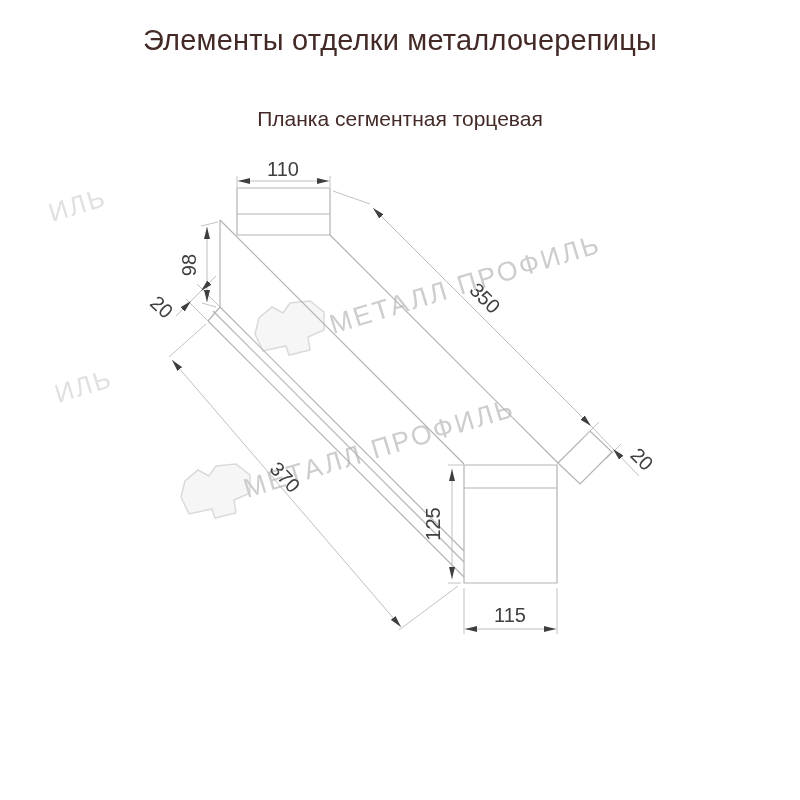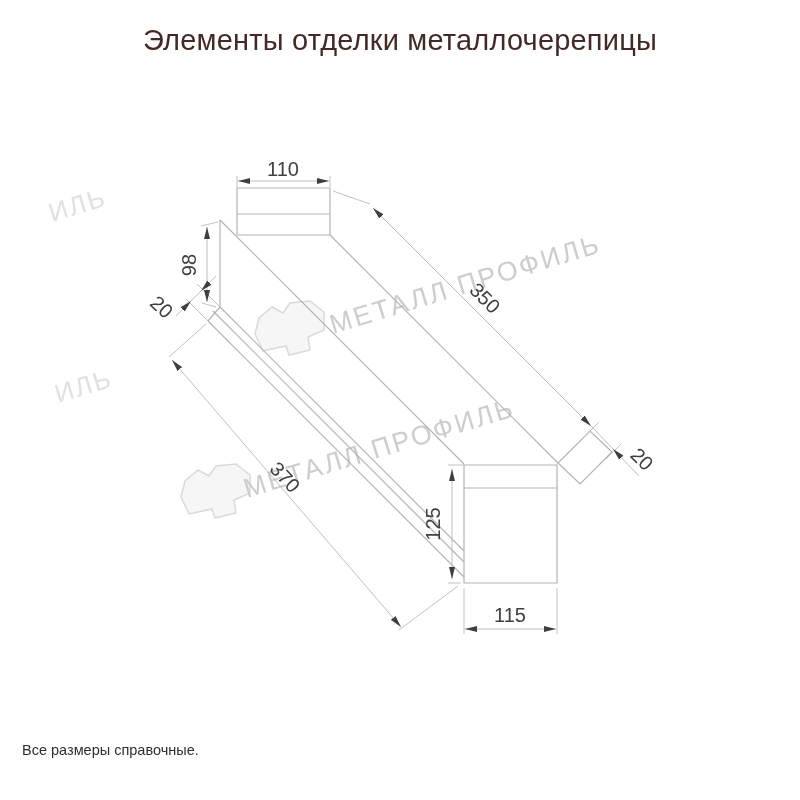--- a/index.html
+++ b/index.html
@@ -25,20 +25,21 @@
   .wmfrag{font-size:26px;fill:#d6d6d6;letter-spacing:2px;}
 </style>
 </head>
 <body>
 
 <div class="canvas">
 
   <div class="title">Элементы отделки металлочерепицы</div>
 
   <div class="subtitle">
+    <div>Планка сегментная торцевая</div>
   </div>
 
   <svg width="800" height="800" viewBox="0 0 800 800">
     <defs>
       <marker id="arr" markerUnits="userSpaceOnUse" markerWidth="12" markerHeight="6" refX="12" refY="3" orient="auto-start-reverse">
         <path d="M0,0 L12,3 L0,6 Z" fill="#3f3f3f"></path>
       </marker>
     </defs>
 
     <g>
@@ -105,16 +106,15 @@
       <text class="dimtxt" transform="rotate(43 157 312)" x="157" y="312" text-anchor="middle">20</text>
       <text class="dimtxt" transform="rotate(45 480 303)" x="480" y="303" text-anchor="middle">350</text>
       <text class="dimtxt" transform="rotate(47 280 482)" x="280" y="482" text-anchor="middle">370</text>
       <text class="dimtxt" transform="rotate(45 637 464)" x="637" y="464" text-anchor="middle">20</text>
       <text class="dimtxt" transform="rotate(-90 440 524)" x="440" y="524" text-anchor="middle">125</text>
       <text class="dimtxt" x="510" y="622" text-anchor="middle">115</text>
     </g>
   </svg>
 
   <div class="footer">
-    <div>Все размеры справочные.</div>
   </div>
 
 </div>
 
 </body></html>

